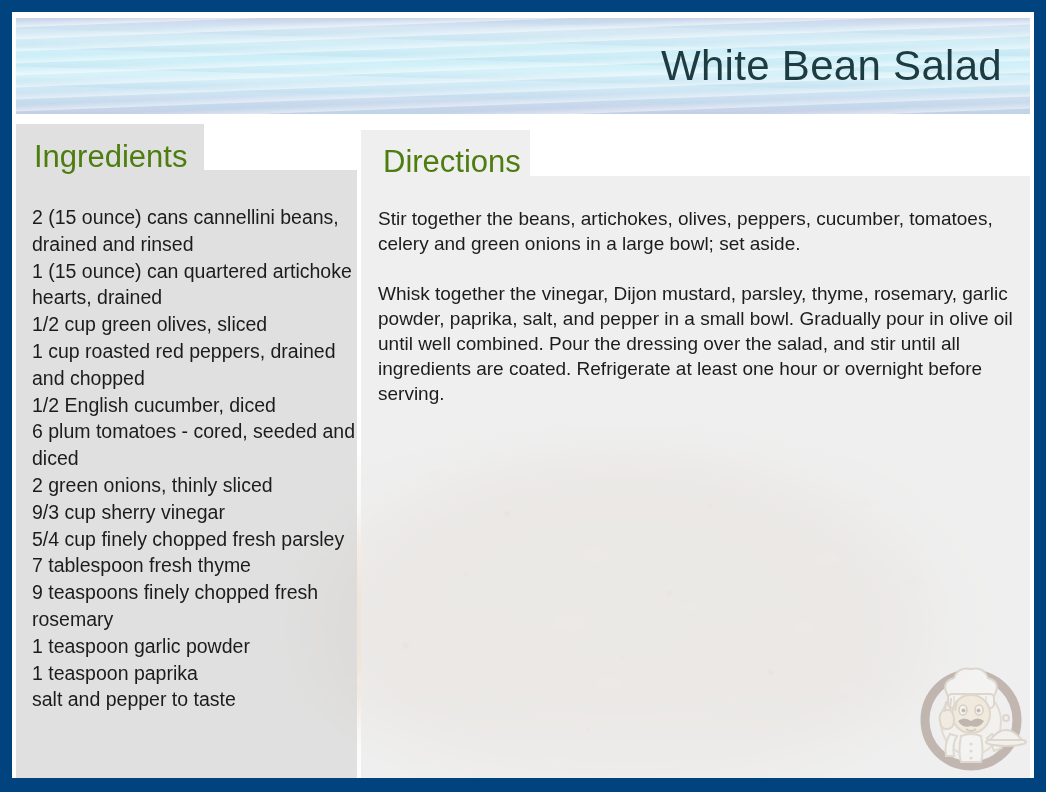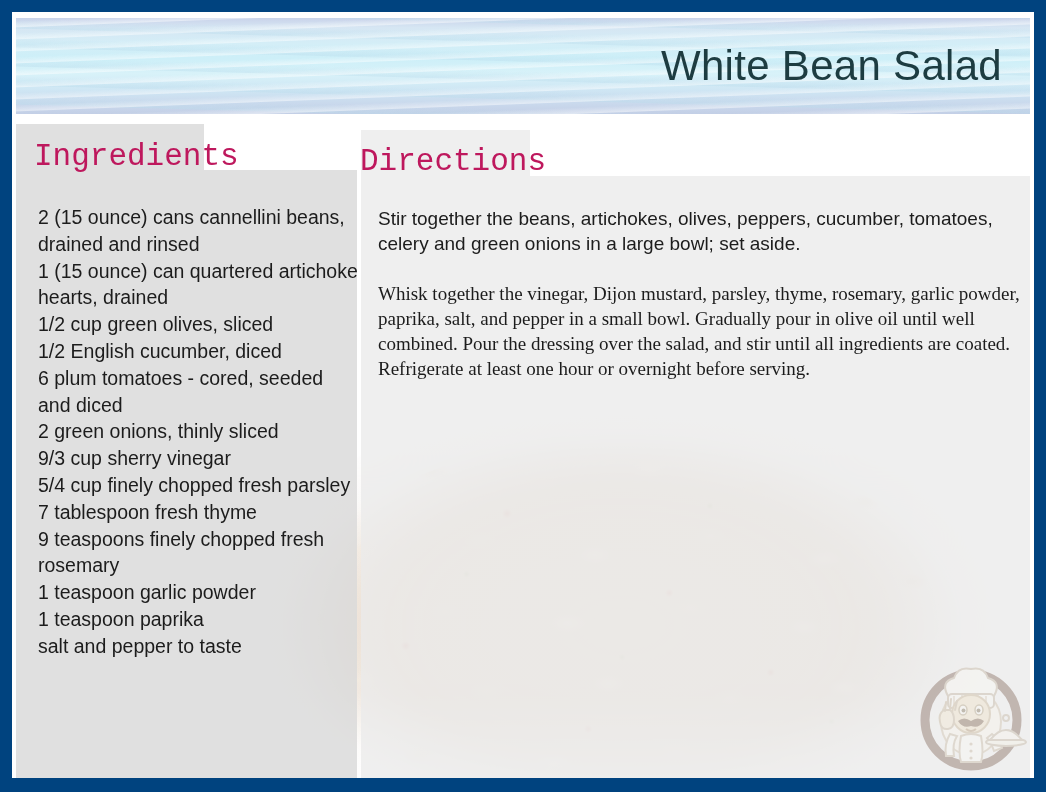--- a/index.html
+++ b/index.html
@@ -192,48 +192,47 @@
     top: 118px;
     width: 500px;
     height: 46px;
     background: #ffffff;
   }
 
   .section-title {
     position: absolute;
     font-size: 31px;
     line-height: 1;
-    color: #be185d;
-    font-family: Liberation Mono, monospace;
+    color: #4d7c0f;
   }
   .section-title.ing { left: 22px; top: 129px; }
-  .section-title.dir { left: 348px; top: 134px; }
+  .section-title.dir { left: 371px; top: 134px; }
 
   .ing-list {
     position: absolute;
     left: 20px;
     top: 192px;
     width: 328px;
     font-size: 19.5px;
     line-height: 26.8px;
     color: #1c1c1c;
   }
-  .ing-list .ing-line { white-space: pre-wrap; margin-left: 6px; }
+  .ing-list .ing-line { white-space: pre-wrap; }
 
   .dir-body {
     position: absolute;
     left: 366px;
     top: 194px;
     width: 656px;
     font-size: 19px;
     line-height: 25px;
     color: #1c1c1c;
   }
   .dir-body p { margin: 0 8px 25px 0; }
-  .dir-body p:last-child { margin-bottom: 0; font-family: Liberation Serif, serif; }
+  .dir-body p:last-child { margin-bottom: 0; }
 
   
   .chef-logo {
     position: absolute;
     left: 894px;
     top: 636px;
     width: 130px;
     height: 130px;
     opacity: 0.34;
   }
@@ -256,20 +255,21 @@
       <div class="photo-fade"></div>
     </div>
 
     <div class="col-ingredients"></div>
     <div class="head-cut-ing"></div>
     <div class="section-title ing">Ingredients</div>
     <div class="ing-list">
         <div class="ing-line">2 (15 ounce) cans cannellini beans, drained and rinsed</div>
         <div class="ing-line">1 (15 ounce) can quartered artichoke hearts, drained</div>
         <div class="ing-line">1/2 cup green olives, sliced</div>
+        <div class="ing-line">1 cup roasted red peppers, drained and chopped</div>
         <div class="ing-line">1/2 English cucumber, diced</div>
         <div class="ing-line">6 plum tomatoes - cored, seeded and diced</div>
         <div class="ing-line">2 green onions, thinly sliced</div>
         <div class="ing-line">9/3 cup sherry vinegar</div>
         <div class="ing-line">5/4 cup finely chopped fresh parsley</div>
         <div class="ing-line">7 tablespoon fresh thyme</div>
         <div class="ing-line">9 teaspoons finely chopped fresh rosemary</div>
         <div class="ing-line">1 teaspoon garlic powder</div>
         <div class="ing-line">1 teaspoon paprika</div>
         <div class="ing-line">salt and pepper to taste</div>

